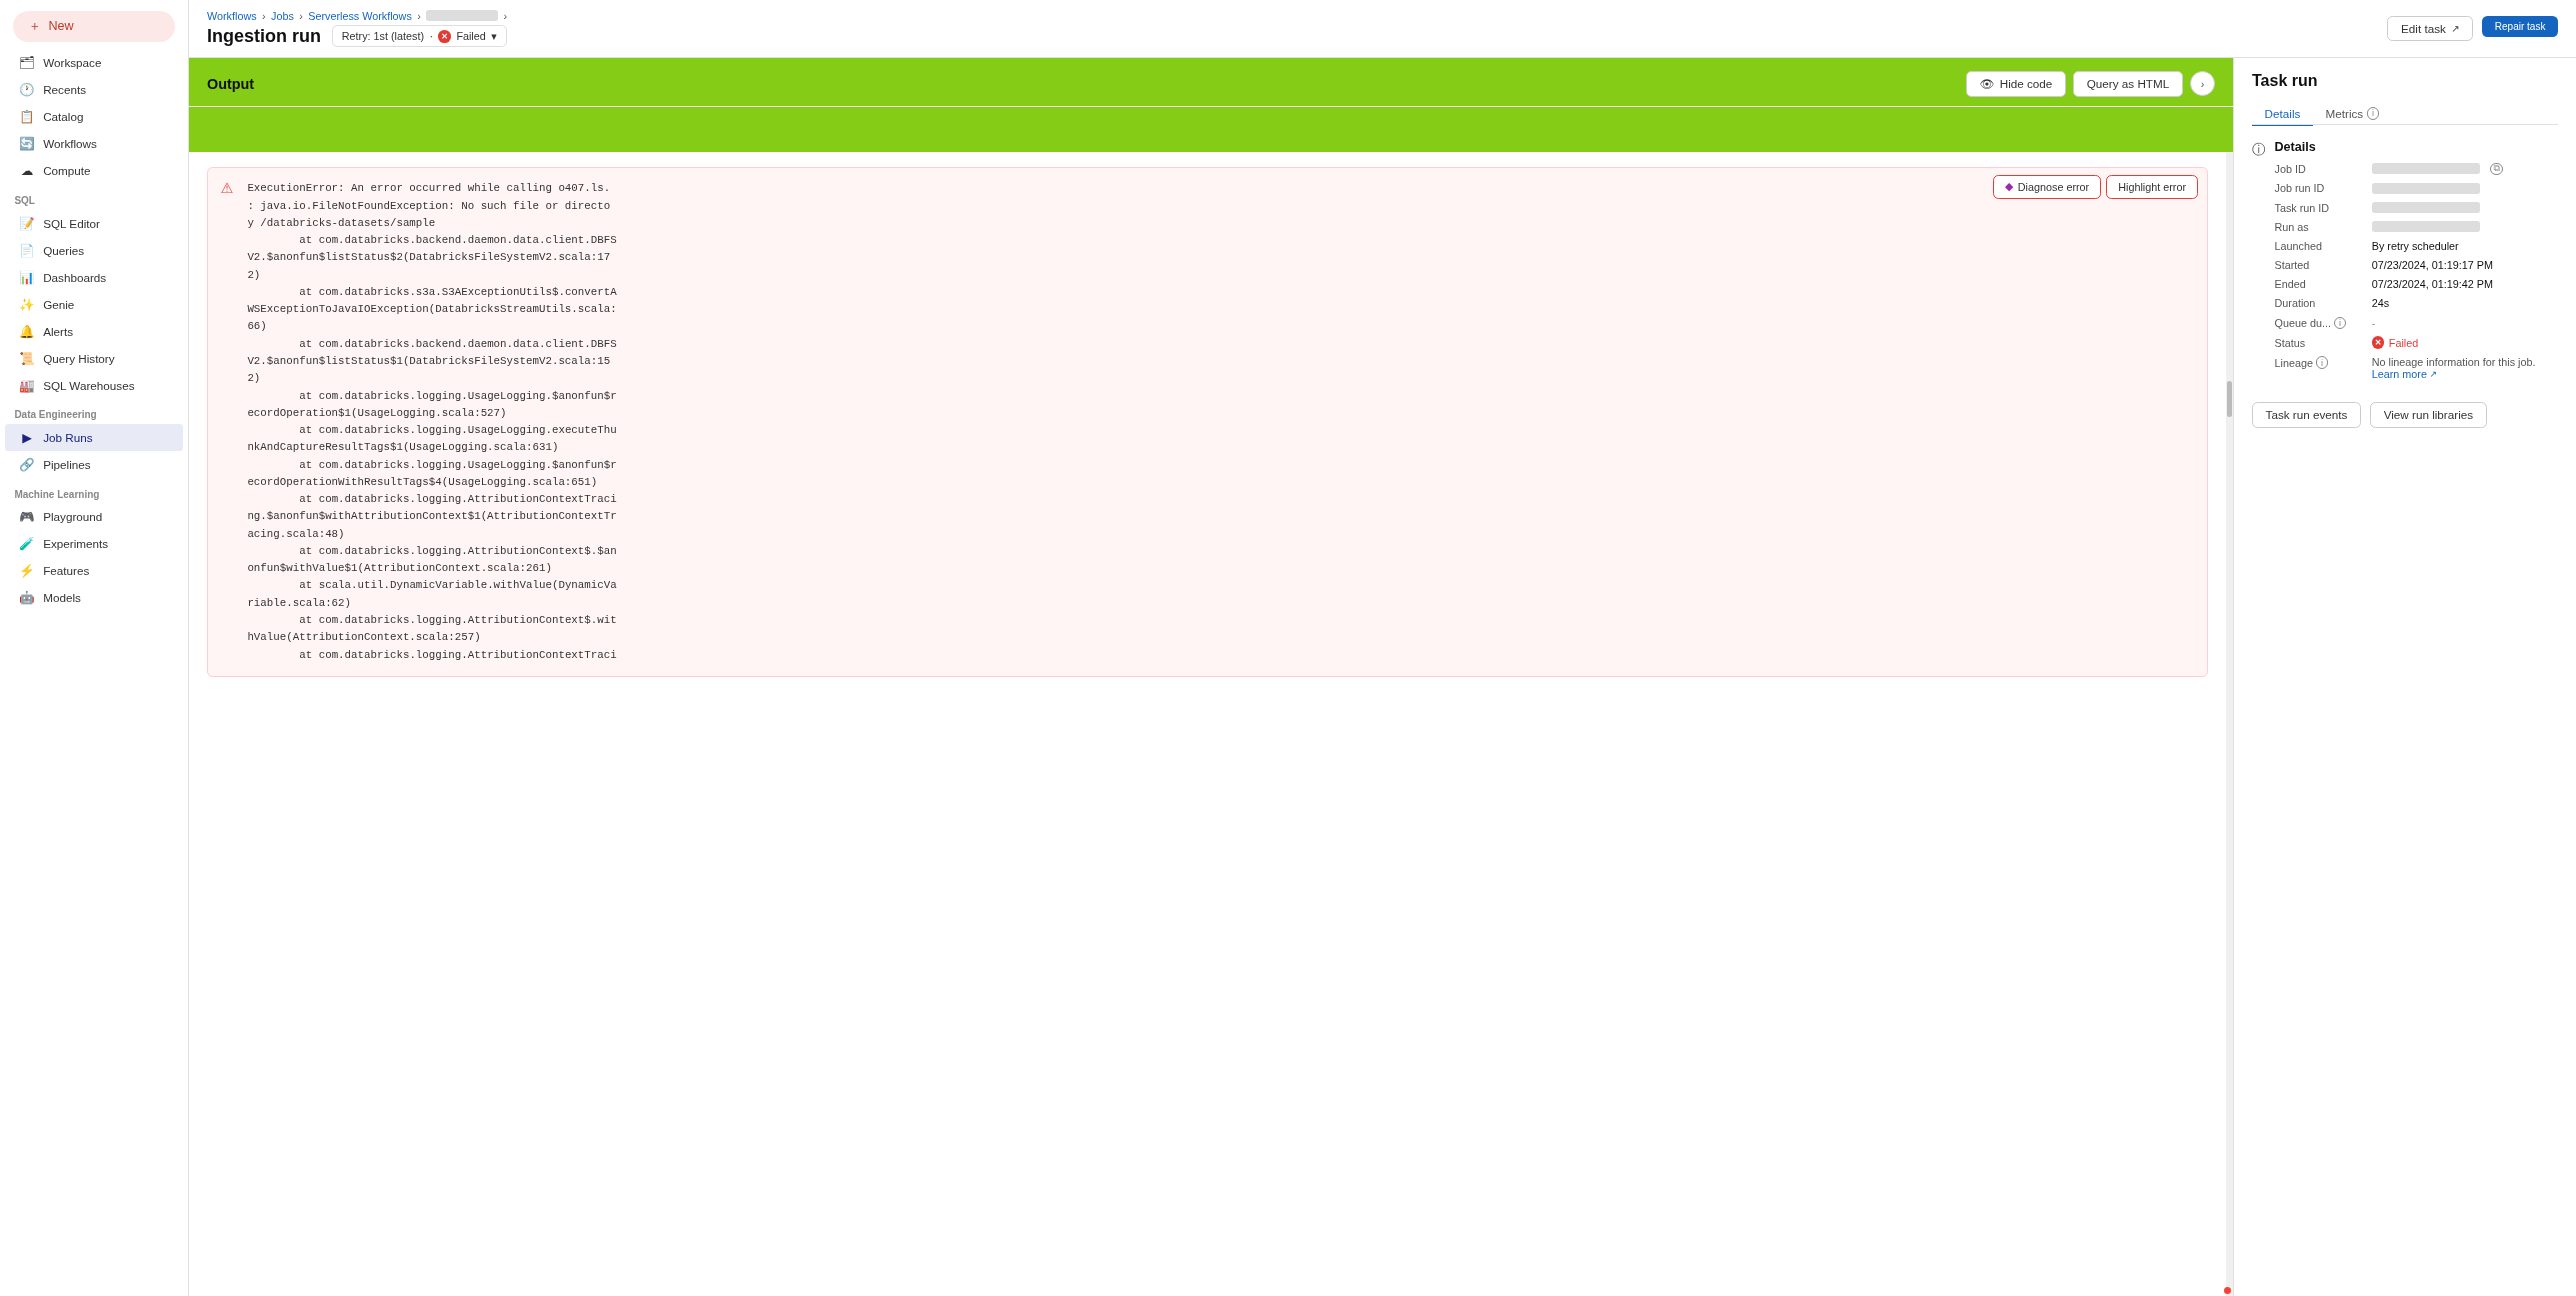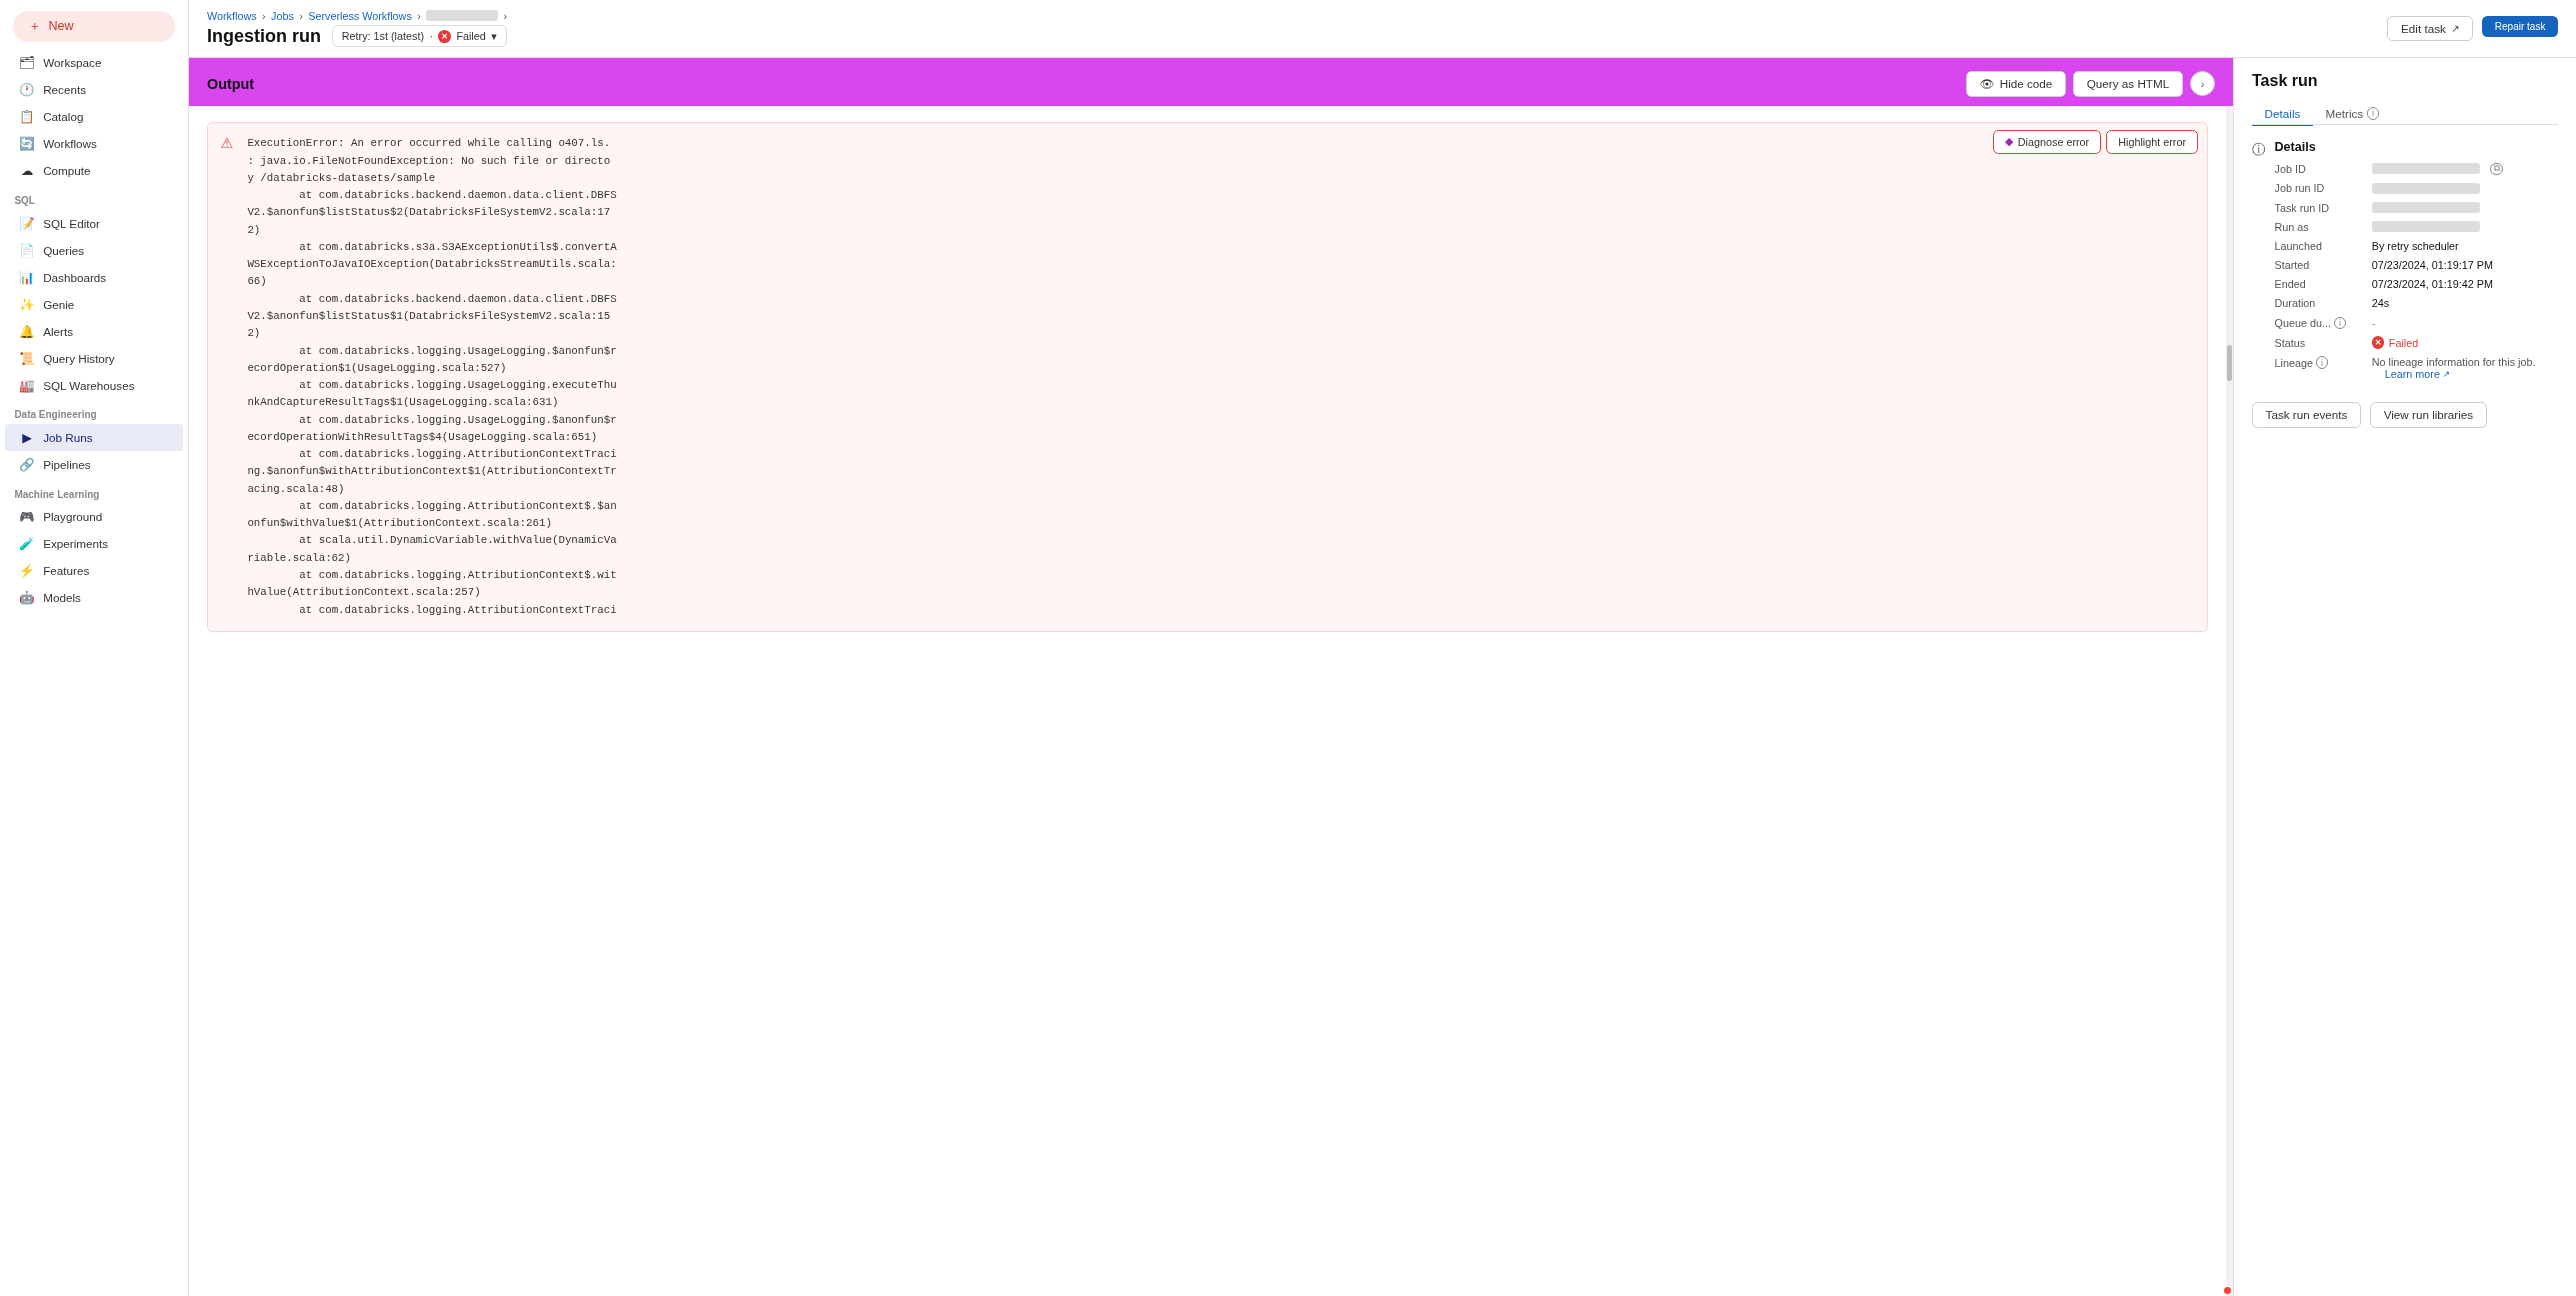--- a/index.html
+++ b/index.html
@@ -169,22 +169,23 @@
       display: flex;
       overflow: hidden;
     }
 
     
     #output-panel {
       flex: 1;
       display: flex;
       flex-direction: column;
       overflow: hidden;
-      background: #d946ef;
+      background: #84cc16;
       border-right: 0.9px solid #e0e0e0;
+      gap: 45px;
     }
     .output-header {
       display: flex;
       align-items: center;
       justify-content: space-between;
       padding: 12.6px 18px 9px;
       border-bottom: 0.9px solid #f0f0f0;
     }
     .output-title {
       font-size: 14.4px;
@@ -347,21 +348,21 @@
       display: inline-block;
     }
     .detail-value.failed {
       display: flex;
       align-items: center;
       gap: 4.5px;
       color: #e53935;
       font-weight: 500;
     }
     .detail-value.muted { color: #888; }
-    .detail-value.link { color: #1565c0; cursor: pointer; margin-left: 13px; }
+    .detail-value.link { color: #1565c0; cursor: pointer; }
     .taskrun-footer {
       display: flex;
       gap: 9px;
       margin-top: 14.4px;
     }
     .info-icon {
       display: inline-flex;
       align-items: center;
       justify-content: center;
       width: 12.6px;

